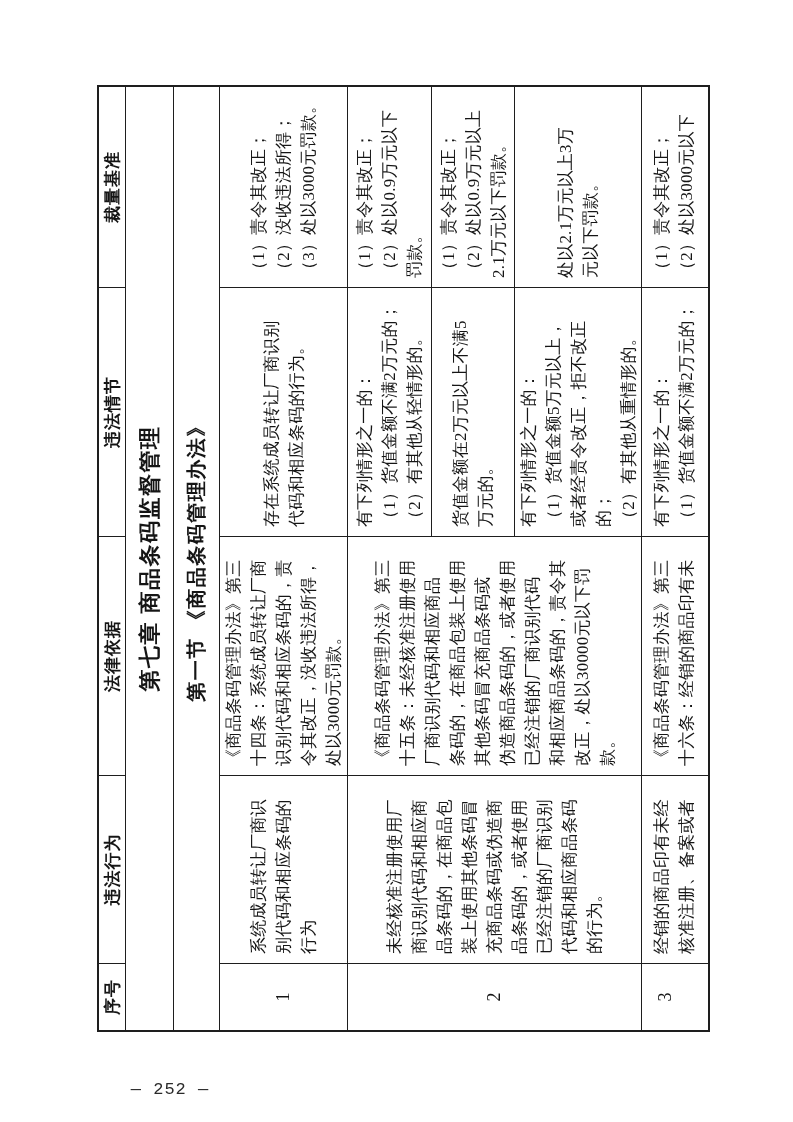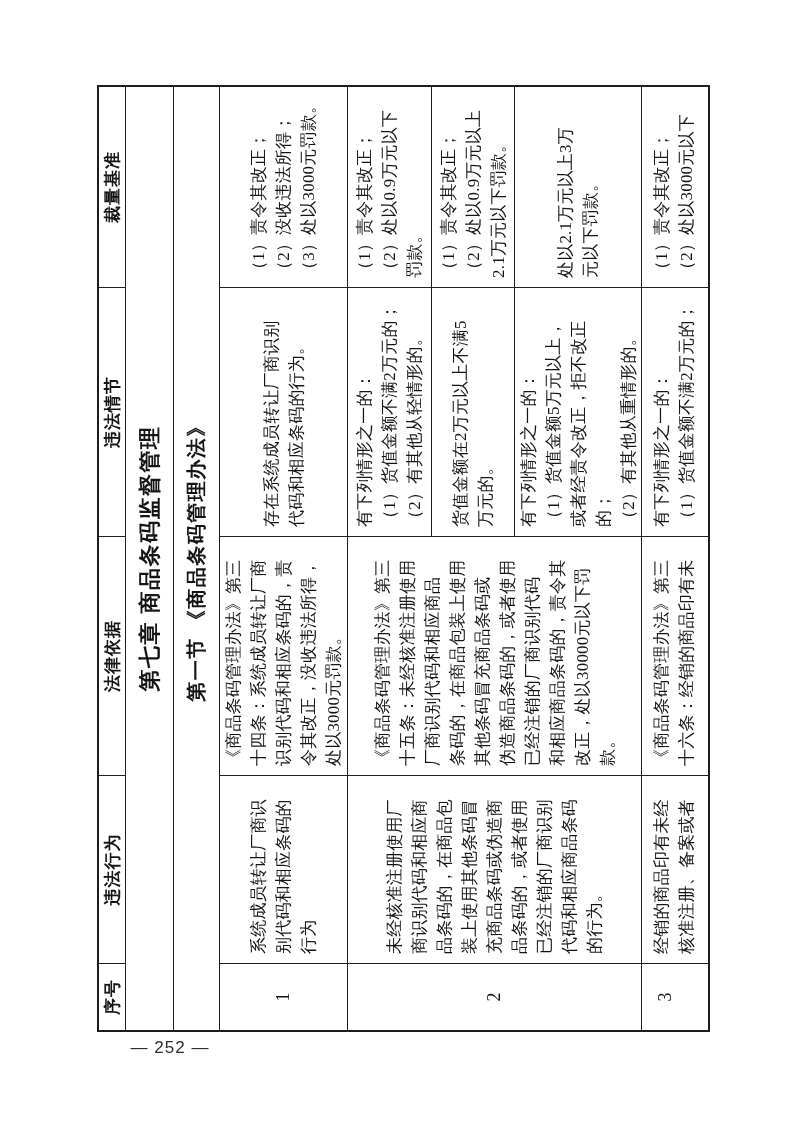--- a/index.html
+++ b/index.html
@@ -88,24 +88,24 @@
   .subrow.sc { border-bottom: none; flex: 1; }
 
   .idx-num { font-size: 18px; }
 
   
   .trow.last .tcell { align-items: flex-start; padding-top: 7px; }
   .trow.last .c-idx { padding-top: 13px; }
 
   .page-num {
     position: absolute;
-    left: 126px; top: 1038px;
+    left: 126px; top: 1080px;
     width: 88px;
     text-align: center;
-    font-family: Liberation Sans, sans-serif;
+    font-family: Liberation Mono, monospace;
     font-size: 17px;
     color: #2a2a2a;
     letter-spacing: 1px;
   }
 </style>
 </head>
 <body>
 
 <div class="sheet">
 

